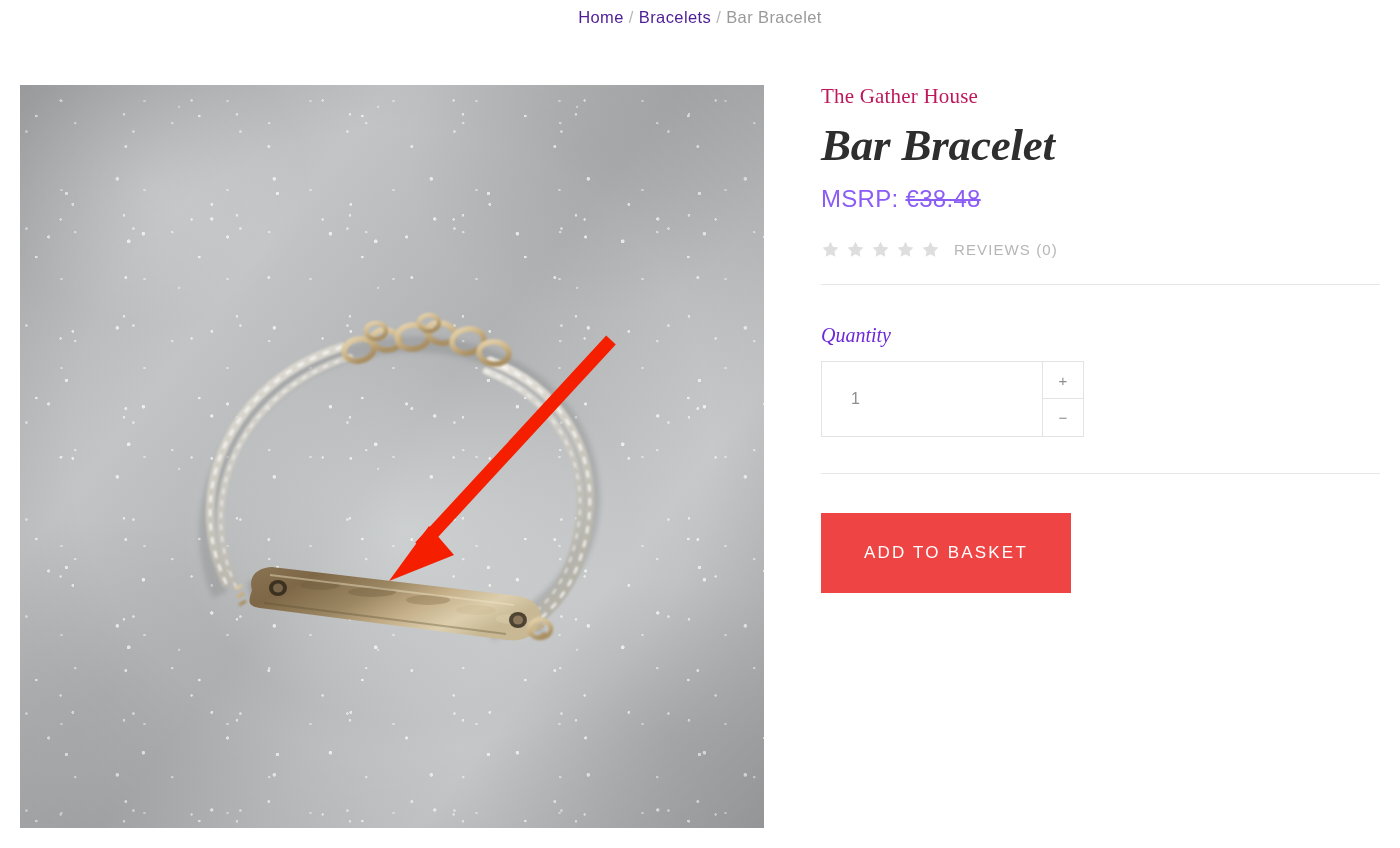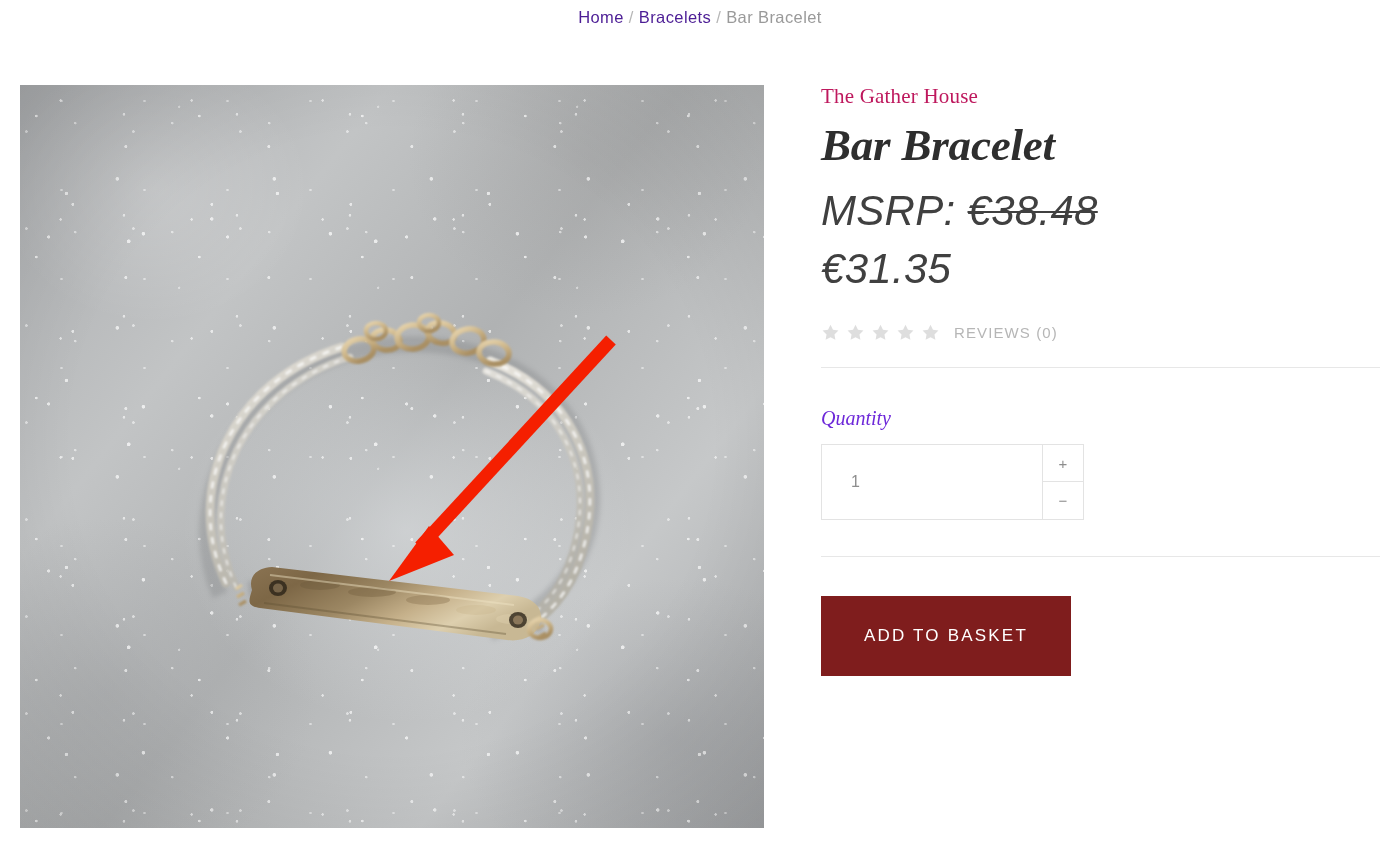--- a/index.html
+++ b/index.html
@@ -126,26 +126,25 @@
     font-style: italic;
     font-weight: bold;
     font-size: 45px;
     color: #2e2e2e;
     margin: 14px 0 0 0;
     line-height: 1.05;
     letter-spacing: -.2px;
   }
   .prices {
     margin-top: 13px;
-    color: #404040;
-    font-size: 42px;
+    color: #8b5cf6;
+    font-size: 24px;
     line-height: 1.38;
     letter-spacing: .3px;
     font-weight: 300;
-    font-style: italic;
   }
   .price-row { display: block; white-space: nowrap; }
   .msrp-strike { text-decoration: line-through; text-decoration-thickness: 1.5px; }
   .rating {
     margin-top: 21px;
     display: flex;
     align-items: center;
     height: 26px;
   }
   .stars { display: inline-flex; gap: 6px; }
@@ -229,21 +228,21 @@
     font-size: 17px;
     letter-spacing: 2.2px;
     cursor: pointer;
     display: flex;
     align-items: center;
     justify-content: center;
     padding: 0;
   }
   .btn-basket {
     width: 250px;
-    background: #7f1d1d;
+    background: #ef4444;
     color: #ffffff;
     border: 0;
   }
   .btn-wishlist {
     width: 270px;
     background: #ffffff;
     color: #3a3a3a;
     border: 1px solid #5c5c5c;
   }
 </style>
@@ -368,21 +367,20 @@
   <div class="info">
 
     <p class="brand">The Gather House</p>
     <h1 class="title">Bar Bracelet</h1>
 
     <div class="prices">
       <span class="price-row">
         <span>MSRP:</span>
         <span class="msrp-strike">€38.48</span>
       </span>
-      <span class="price-row">€31.35</span>
     </div>
 
     <div class="rating">
       <span class="stars">
         <svg class="star" viewBox="0 0 24 24">
             <path fill="#dedede" d="M12 2.2l3.1 6.3 6.9 1-5 4.9 1.2 6.9L12 18l-6.2 3.3 1.2-6.9-5-4.9 6.9-1z"></path>
           </svg>
         <svg class="star" viewBox="0 0 24 24">
             <path fill="#dedede" d="M12 2.2l3.1 6.3 6.9 1-5 4.9 1.2 6.9L12 18l-6.2 3.3 1.2-6.9-5-4.9 6.9-1z"></path>
           </svg>

